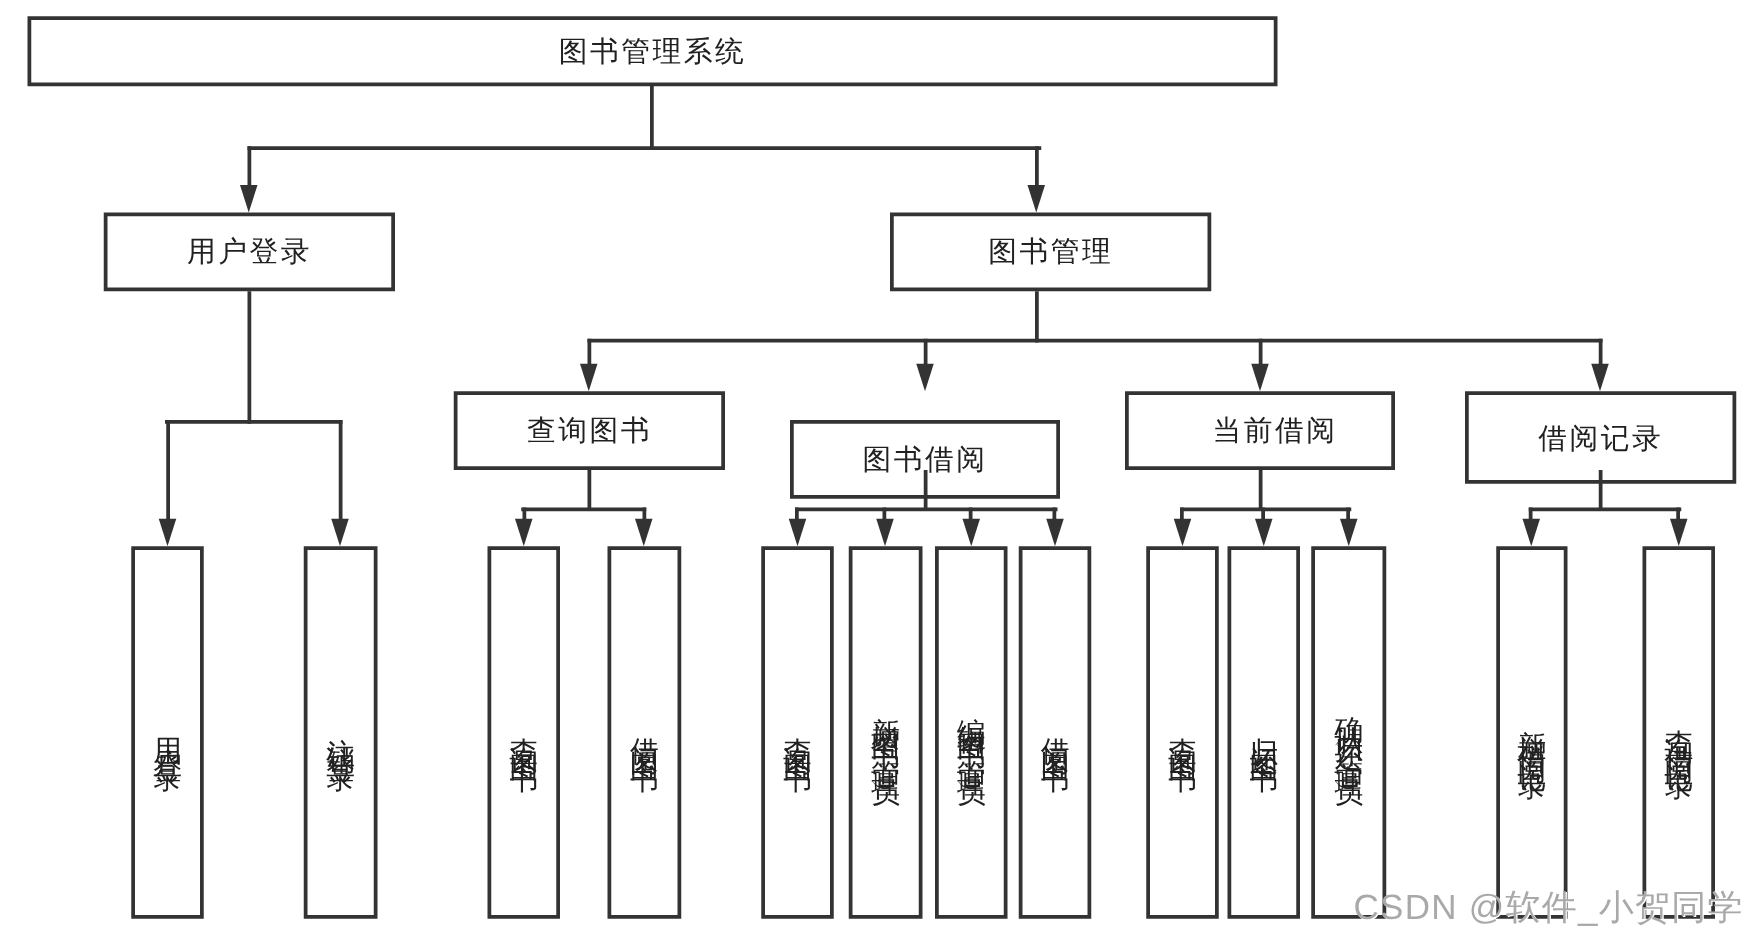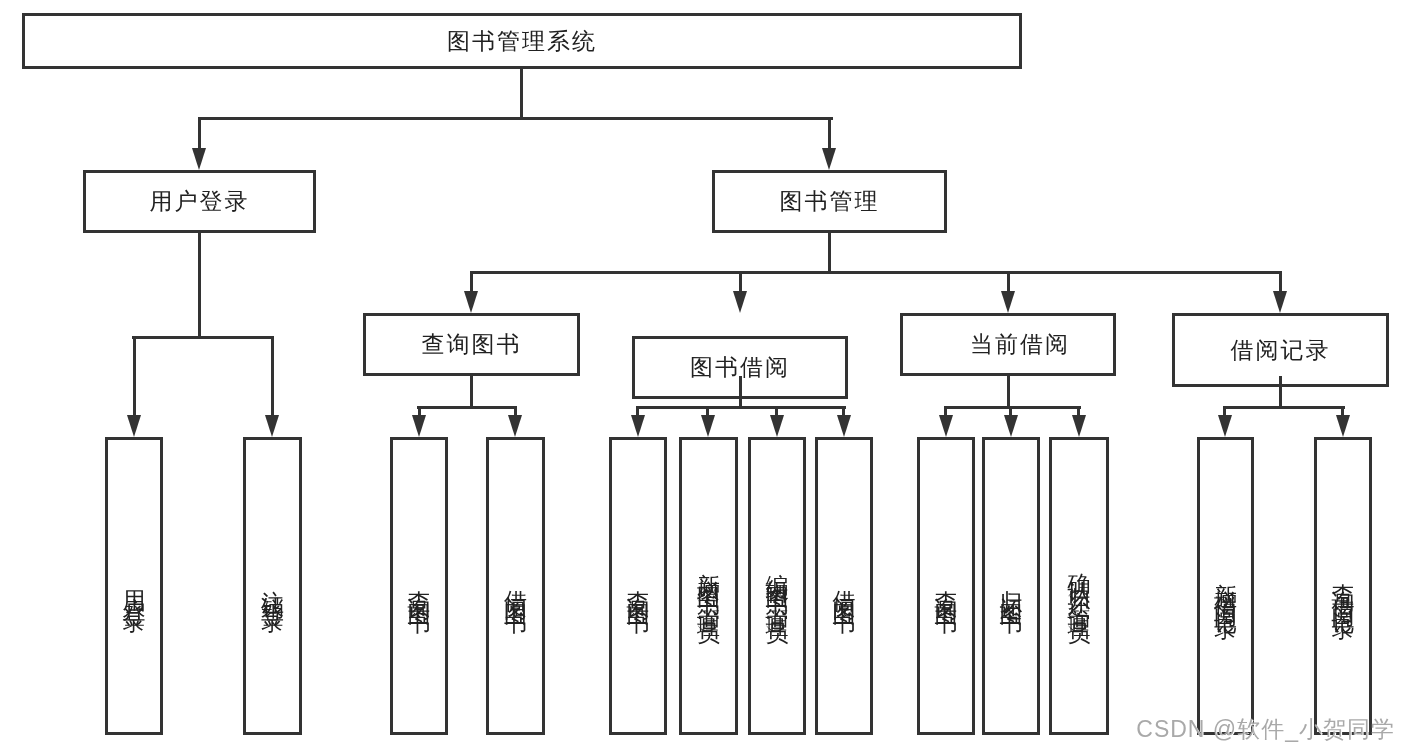--- a/index.html
+++ b/index.html
@@ -42,21 +42,21 @@
     position: absolute;
     width: 0; height: 0;
     border-left: 7px solid transparent;
     border-right: 7px solid transparent;
     border-top: 22px solid var(--line);
   }
   .watermark {
     position: absolute;
     right: 10px;
     bottom: 2px;
-    font-size: 23px;
+    font-size: 28px;
     color: var(--wm);
     text-shadow: 1px 1px 0 #ffffff;
     letter-spacing: 1px;
     z-index: 5;
   }
 </style>
 </head>
 <body>
 
 <div class="canvas">
@@ -64,21 +64,21 @@
   <div class="node" style="left:22px; top:13px; width:1000px; height:56px;text-align:center;">图书管理系统</div>
 
   <div class="vl" style="left:520px; top:68px; height:51px;"></div>
   <div class="hl" style="left:198px; top:117px; width:635px;"></div>
   <div class="vl" style="left:198px; top:117px; height:34px;"></div>
   <div class="ah" style="left:192px; top:148px;"></div>
   <div class="vl" style="left:828px; top:117px; height:34px;"></div>
   <div class="ah" style="left:822px; top:148px;"></div>
 
   <div class="node" style="left:83px; top:170px; width:233px; height:63px;">用户登录</div>
-  <div class="node" style="left:712px; top:170px; width:235px; height:63px;">图书管理</div>
+  <div class="node" style="left:712px; top:170px; width:257px; height:63px;">图书管理</div>
 
   <div class="vl" style="left:198px; top:233px; height:106px;"></div>
   <div class="hl" style="left:132px; top:336px; width:142px;"></div>
   <div class="vl" style="left:133px; top:336px; height:82px;"></div>
   <div class="ah" style="left:127px; top:415px;"></div>
   <div class="vl" style="left:271px; top:336px; height:82px;"></div>
   <div class="ah" style="left:265px; top:415px;"></div>
 
   <div class="vl" style="left:828px; top:233px; height:41px;"></div>
   <div class="hl" style="left:470px; top:271px; width:812px;"></div>

